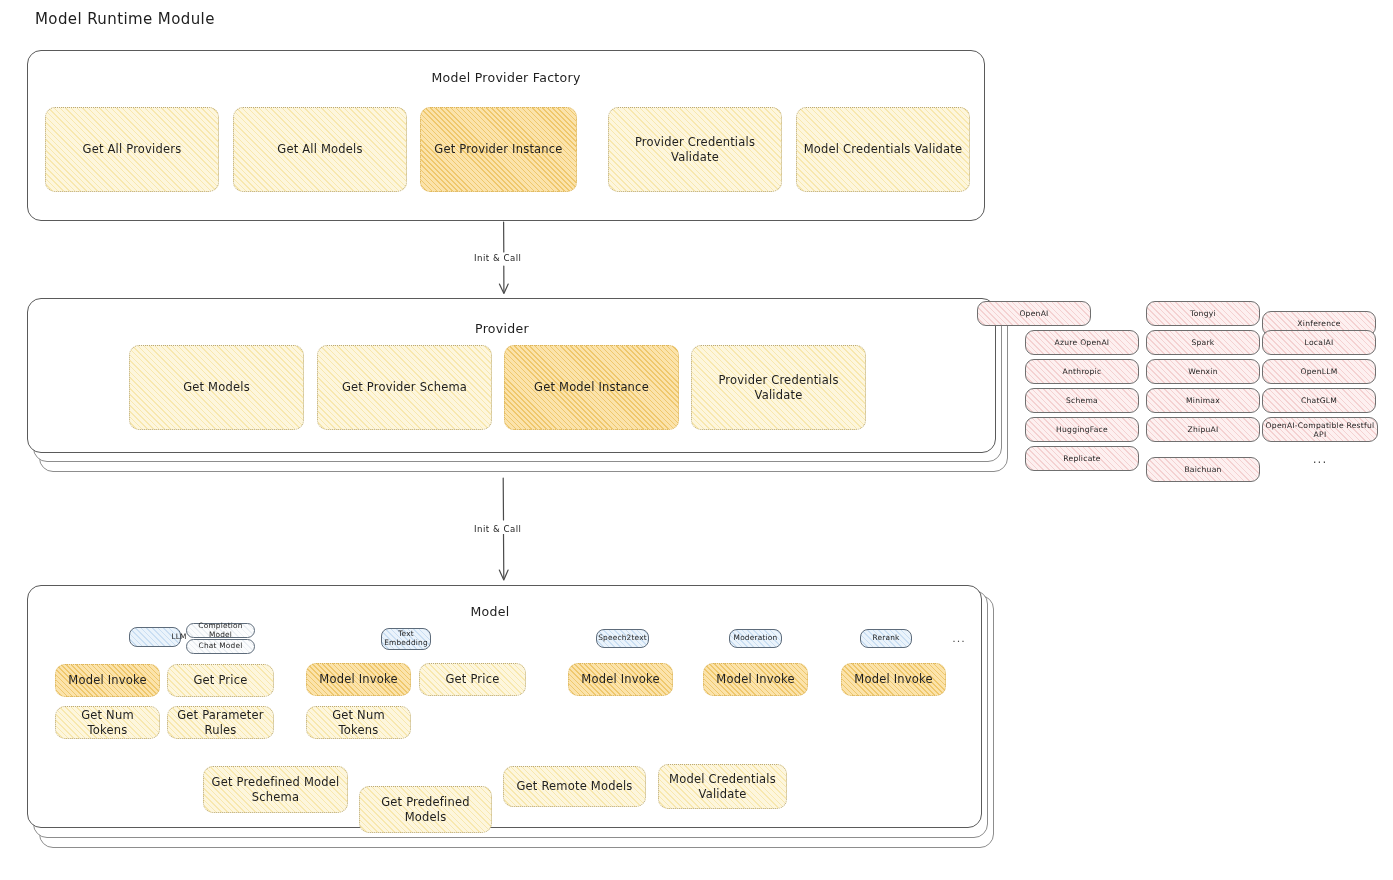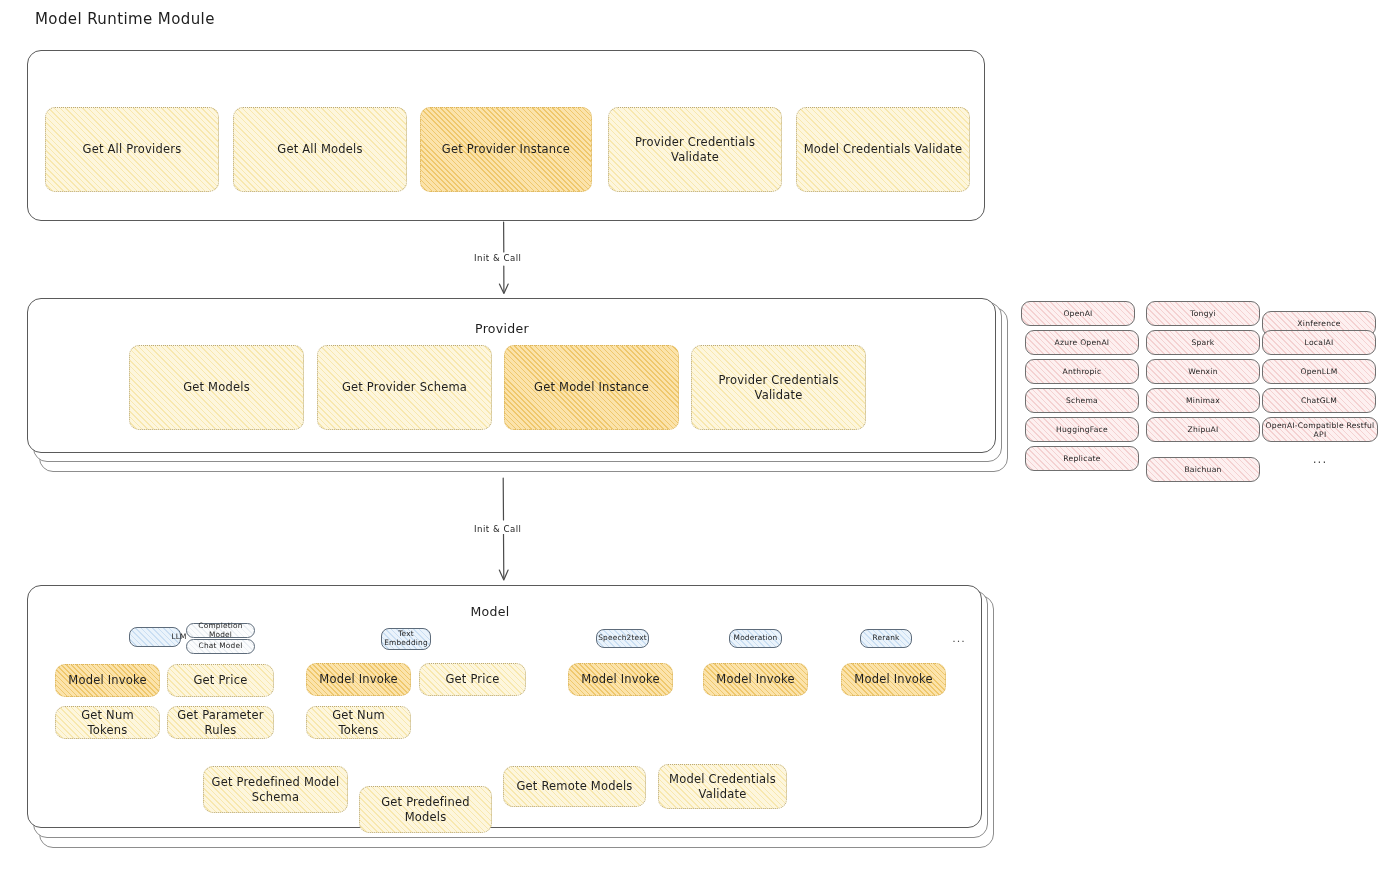--- a/index.html
+++ b/index.html
@@ -144,44 +144,45 @@
   }
 </style>
 </head>
 <body>
 
 <div class="canvas">
 
   <div class="page-title">Model Runtime Module</div>
 
   <div class="panel" style="left:27px;top:50px;width:958px;height:171px;"></div>
+  <div class="panel-title" style="left:27px;top:70px;width:958px;">Model Provider Factory</div>
 
   <div class="node" style="left:45px;top:107px;width:174px;height:85px;">Get All Providers</div>
   <div class="node" style="left:233px;top:107px;width:174px;height:85px;">Get All Models</div>
-  <div class="node hl" style="left:420px;top:107px;width:172px;height:85px;">Get Provider Instance</div>
+  <div class="node hl" style="left:420px;top:107px;width:157px;height:85px;">Get Provider Instance</div>
   <div class="node" style="left:608px;top:107px;width:174px;height:85px;">Provider Credentials Validate</div>
   <div class="node" style="left:796px;top:107px;width:174px;height:85px;">Model Credentials Validate</div>
 
   <svg class="arrow-svg" style="left:494px;top:222px;width:20px;height:74px;" viewBox="0 0 20 74">
     <path d="M9.6 0 L9.8 30 M9.8 44 L9.9 70" stroke="#4a4a4a" stroke-width="1.2" fill="none" stroke-linecap="round"></path>
     <path d="M5.4 62 L9.9 71.5 L14.2 62" stroke="#4a4a4a" stroke-width="1.2" fill="none" stroke-linecap="round" stroke-linejoin="round"></path>
   </svg>
   <div class="arrow-label" style="left:471px;top:253px;">Init &amp; Call</div>
 
   <div class="panel-ghost" style="left:39px;top:307px;width:969px;height:165px;"></div>
   <div class="panel-ghost" style="left:33px;top:302px;width:969px;height:160px;"></div>
   <div class="panel" style="left:27px;top:298px;width:969px;height:155px;"></div>
   <div class="panel-title" style="left:27px;top:321px;width:950px;">Provider</div>
 
   <div class="node" style="left:129px;top:345px;width:175px;height:85px;">Get Models</div>
   <div class="node" style="left:317px;top:345px;width:175px;height:85px;">Get Provider Schema</div>
   <div class="node hl" style="left:504px;top:345px;width:175px;height:85px;">Get Model Instance</div>
   <div class="node" style="left:691px;top:345px;width:175px;height:85px;">Provider Credentials Validate</div>
 
-  <div class="chip" style="left:1021px;top:301px;width:114px;height:25px;">OpenAI</div>
+  <div class="chip" style="left:977px;top:301px;width:114px;height:25px;">OpenAI</div>
   <div class="chip" style="left:1025px;top:330px;width:114px;height:25px;">Azure OpenAI</div>
   <div class="chip" style="left:1025px;top:359px;width:114px;height:25px;">Anthropic</div>
   <div class="chip" style="left:1025px;top:388px;width:114px;height:25px;">Schema</div>
   <div class="chip" style="left:1025px;top:417px;width:114px;height:25px;">HuggingFace</div>
   <div class="chip" style="left:1025px;top:446px;width:114px;height:25px;">Replicate</div>
 
   <div class="chip" style="left:1146px;top:301px;width:114px;height:25px;">Tongyi</div>
   <div class="chip" style="left:1146px;top:330px;width:114px;height:25px;">Spark</div>
   <div class="chip" style="left:1146px;top:359px;width:114px;height:25px;">Wenxin</div>
   <div class="chip" style="left:1146px;top:388px;width:114px;height:25px;">Minimax</div>

